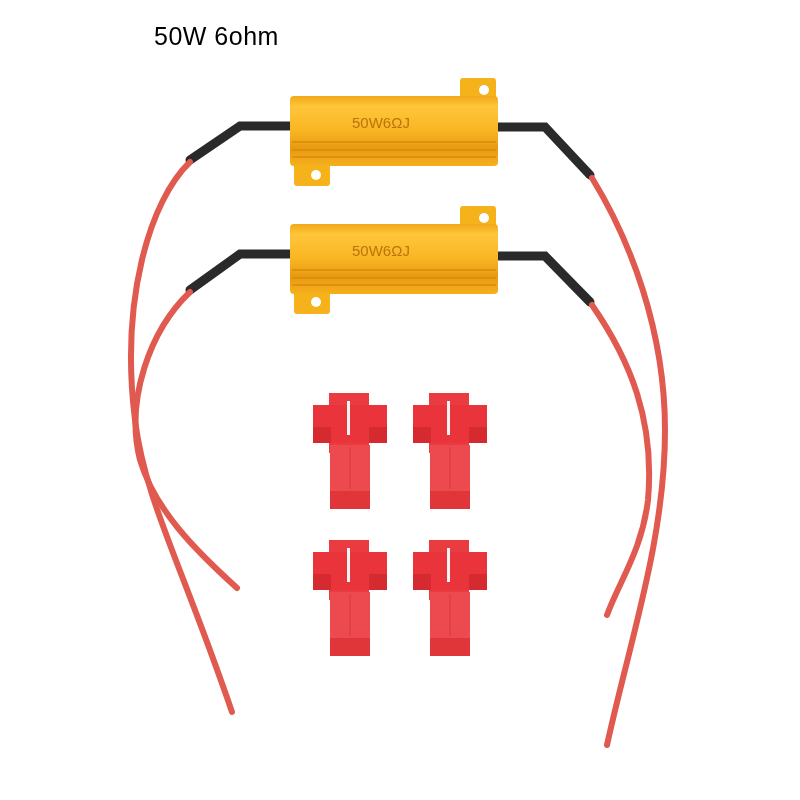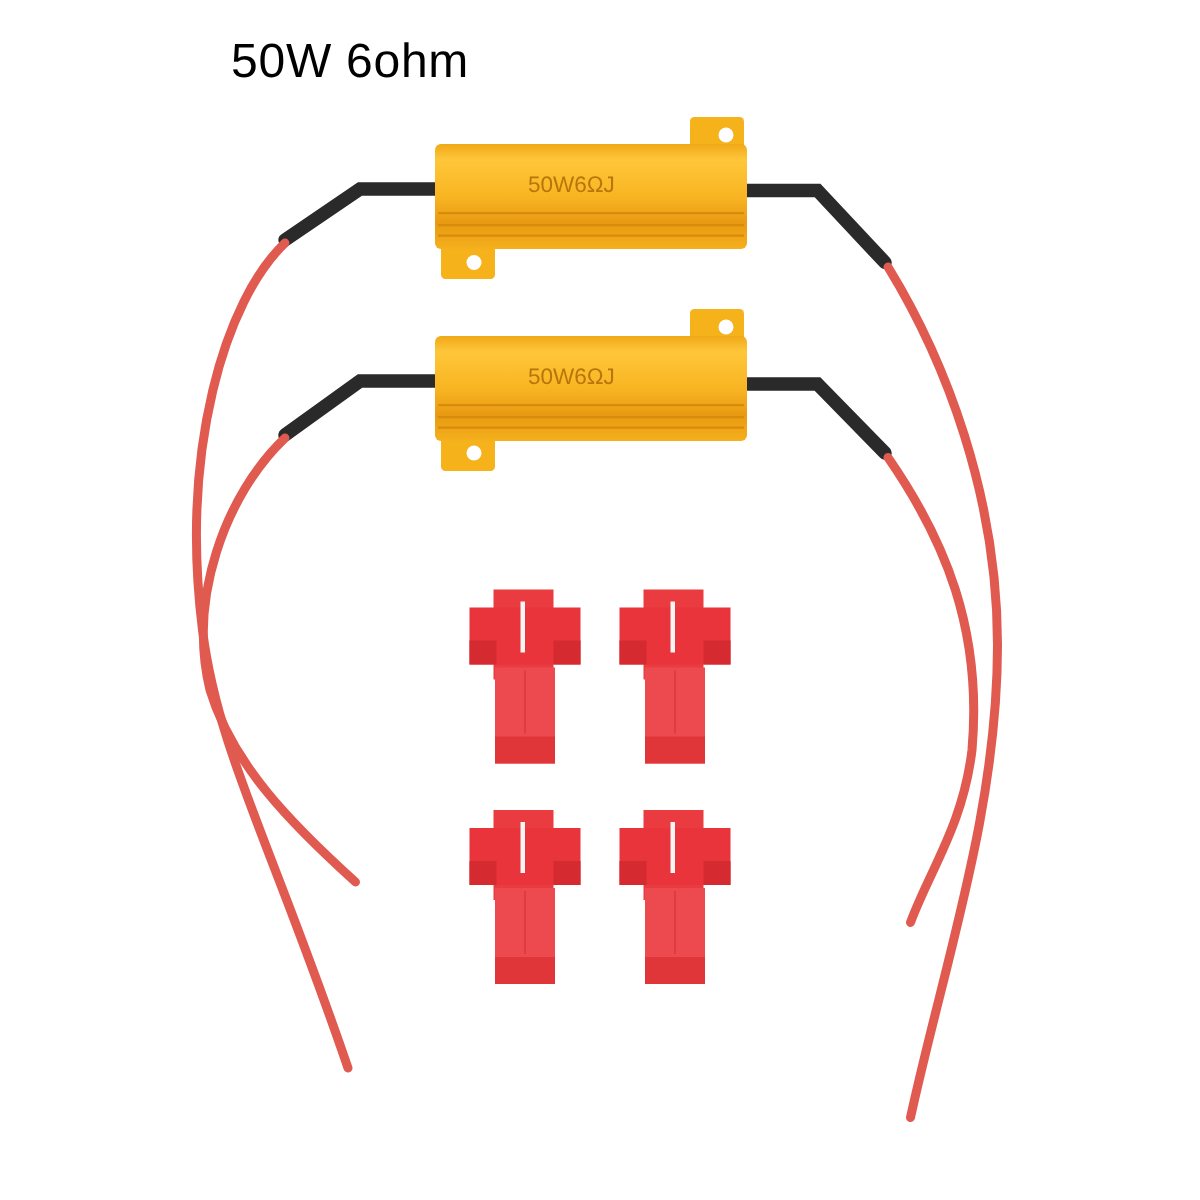--- a/index.html
+++ b/index.html
@@ -1,20 +1,20 @@
 <!DOCTYPE html>
 <html><head>
   <meta charset="utf-8">
   <style>
     html, body { margin: 0; padding: 0; background: #ffffff; }
     body { width: 800px; height: 800px; position: relative; overflow: hidden; }
     .title {
       position: absolute; left: 154px; top: 22px;
       font-family: "Liberation Sans", sans-serif;
-      font-size: 32px; color: #000; letter-spacing: 0.5px;
+      font-size: 25px; color: #000; letter-spacing: 0.5px;
     }
     svg.scene { position: absolute; left: 0; top: 0; }
     .res-label {
       font-family: "Liberation Sans", sans-serif;
       font-size: 15px; fill: #b8760a;
     }
   </style>
 </head>
 <body>
 

